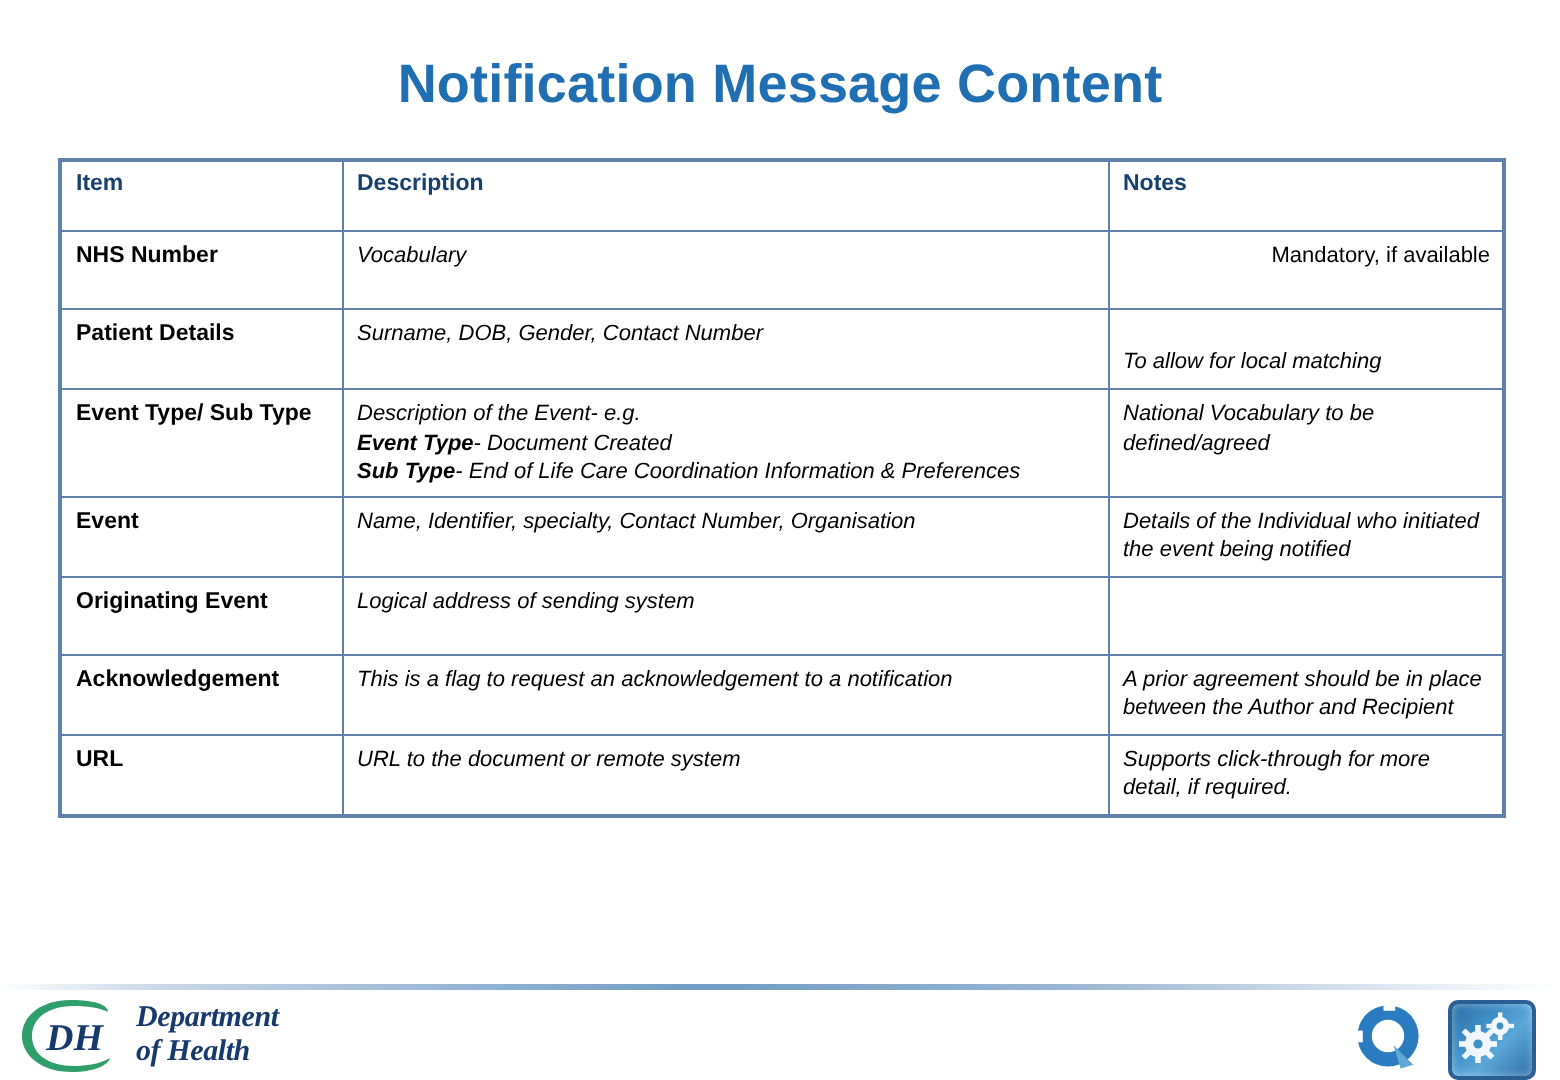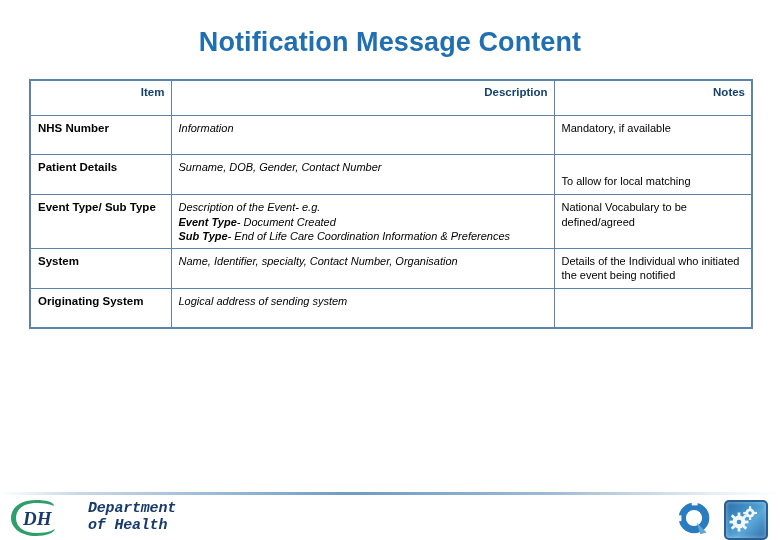--- a/index.html
+++ b/index.html
@@ -50,21 +50,21 @@
   }
   
   table.content-table {
     border: 2px solid #5e82ac;
   }
   col.c-item   { width: 141px; }
   col.c-desc   { width: 383px; }
   col.c-notes  { width: 198px; }
 
   thead th {
-    text-align: right;
+    text-align: left;
     font-size: 11.5px;
     font-weight: bold;
     color: #16406e;
     height: 25px;
     padding-top: 7px;
   }
 
   tbody td {
     font-size: 11px;
     color: #000000;
@@ -76,23 +76,24 @@
     font-style: normal;
     font-size: 11.5px;
     color: #000000;
     padding-top: 6px;
   }
   td.desc {
     font-style: italic;
     padding-top: 6px;
   }
   td.notes {
+    font-style: italic;
     padding-top: 6px;
   }
-  td.notes.upright { font-style: normal; }
+  td.notes.upright { font-style: normal; text-align: right; }
   td.notes.bottom-align {
     vertical-align: bottom;
     padding-bottom: 5px;
   }
   td.notes.mid-align {
     vertical-align: middle;
   }
   .lead {
     font-weight: bold;
     font-style: italic;
@@ -117,28 +118,27 @@
     position: absolute;
     left: 10px;
     top: 500px;
     width: 180px;
     height: 36px;
   }
   .dh-text {
     position: absolute;
     left: 58px;
     top: 1px;
-    font-family: Liberation Mono, monospace;
+    font-family: Liberation Serif, serif;
     font-style: italic;
     font-weight: bold;
     font-size: 15px;
     color: #173a6d;
     line-height: 1.12;
     letter-spacing: -0.2px;
-    margin-left: 20px;
   }
 
   .footer-right {
     position: absolute;
     right: 6px;
     top: 498px;
     width: 100px;
     height: 40px;
   }
   .q-mark {
@@ -177,21 +177,21 @@
       <tr>
         <th>Item</th>
         <th>Description</th>
         <th>Notes</th>
       </tr>
     </thead>
     <tbody>
 
       <tr class="r-tall">
         <td class="item">NHS Number</td>
-        <td class="desc">Information</td>
+        <td class="desc">Vocabulary</td>
         <td class="notes upright">Mandatory, if available</td>
       </tr>
 
       <tr class="r-tall">
         <td class="item">Patient Details</td>
         <td class="desc">Surname,  DOB, Gender, Contact Number</td>
         <td class="notes bottom-align">To allow for local matching</td>
       </tr>
 
 
@@ -207,32 +207,42 @@
           <span class="desc-line">
             <span class="lead">Sub Type</span><span>- End of Life Care Coordination Information &amp; Preferences</span>
           </span>
         </td>
         <td class="notes">National Vocabulary to be defined/agreed</td>
       </tr>
 
 
 
       <tr class="r-tall">
-        <td class="item">System</td>
+        <td class="item">Event</td>
         <td class="desc">Name, Identifier, specialty, Contact Number, Organisation</td>
         <td class="notes bottom-align">Details of the Individual who initiated the event being notified</td>
       </tr>
 
       <tr class="r-tall">
-        <td class="item">Originating System</td>
+        <td class="item">Originating Event</td>
         <td class="desc">Logical address of sending system</td>
         <td class="notes"></td>
       </tr>
 
-
+      <tr class="r-tall">
+        <td class="item">Acknowledgement</td>
+        <td class="desc">This is a flag to request an acknowledgement to a notification</td>
+        <td class="notes bottom-align">A prior agreement should be in place between the Author and Recipient</td>
+      </tr>
+
+      <tr class="r-tall">
+        <td class="item">URL</td>
+        <td class="desc">URL to the document or remote system</td>
+        <td class="notes bottom-align">Supports click-through for more detail, if required.</td>
+      </tr>
 
     </tbody>
   </table>
 </div>
 
 <div class="footer-rule"></div>
 
 <div class="dh-logo">
   <svg width="56" height="36" viewBox="0 0 56 36">
     <path d="M44 6 C44 2, 36 0, 26 0 C10 0, 1 8, 1 18 C1 28, 11 36, 26 36 C36 36, 44 33, 45 29

